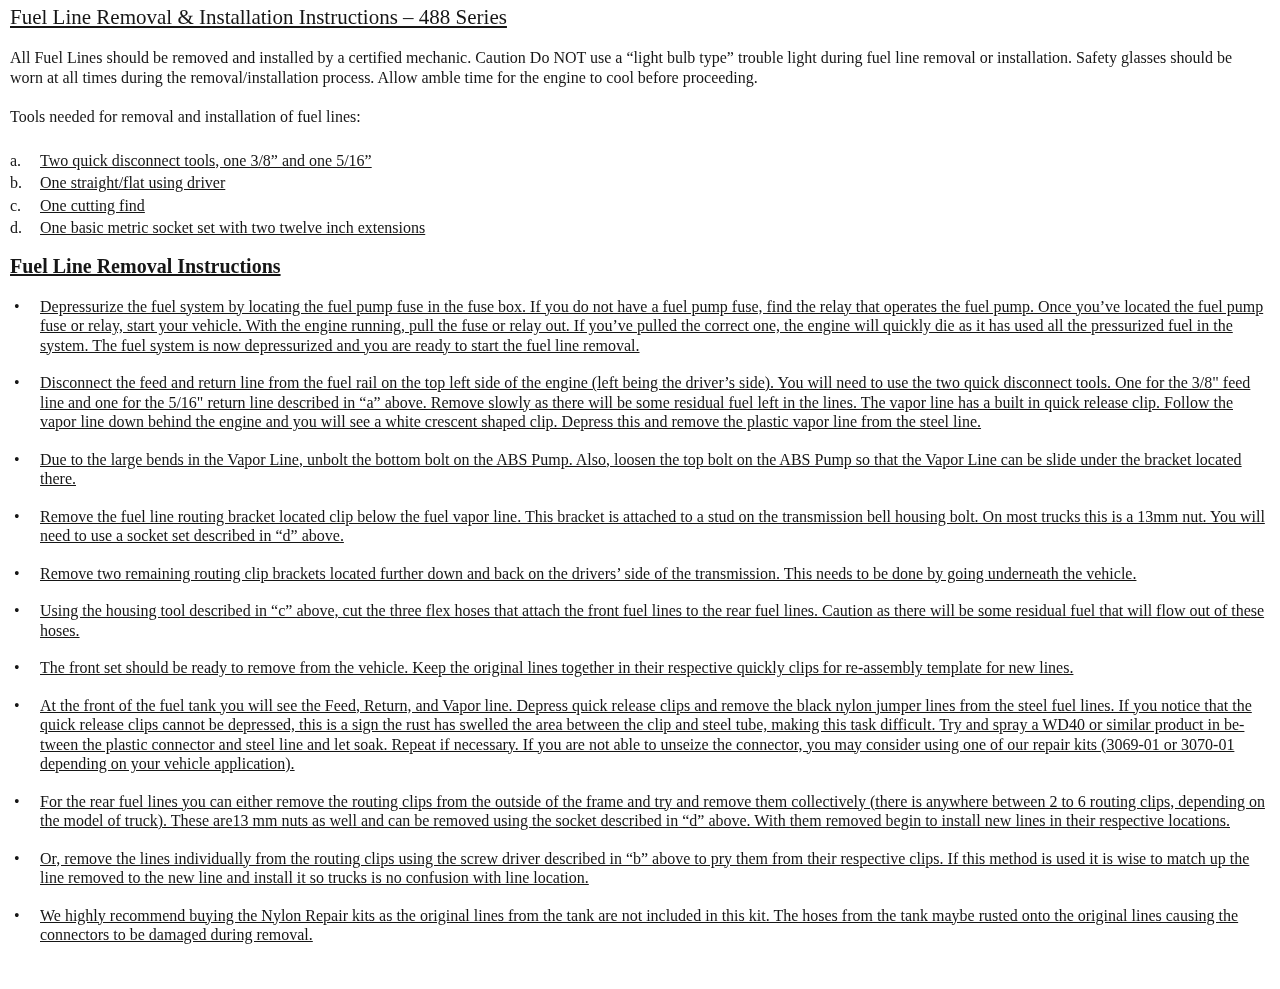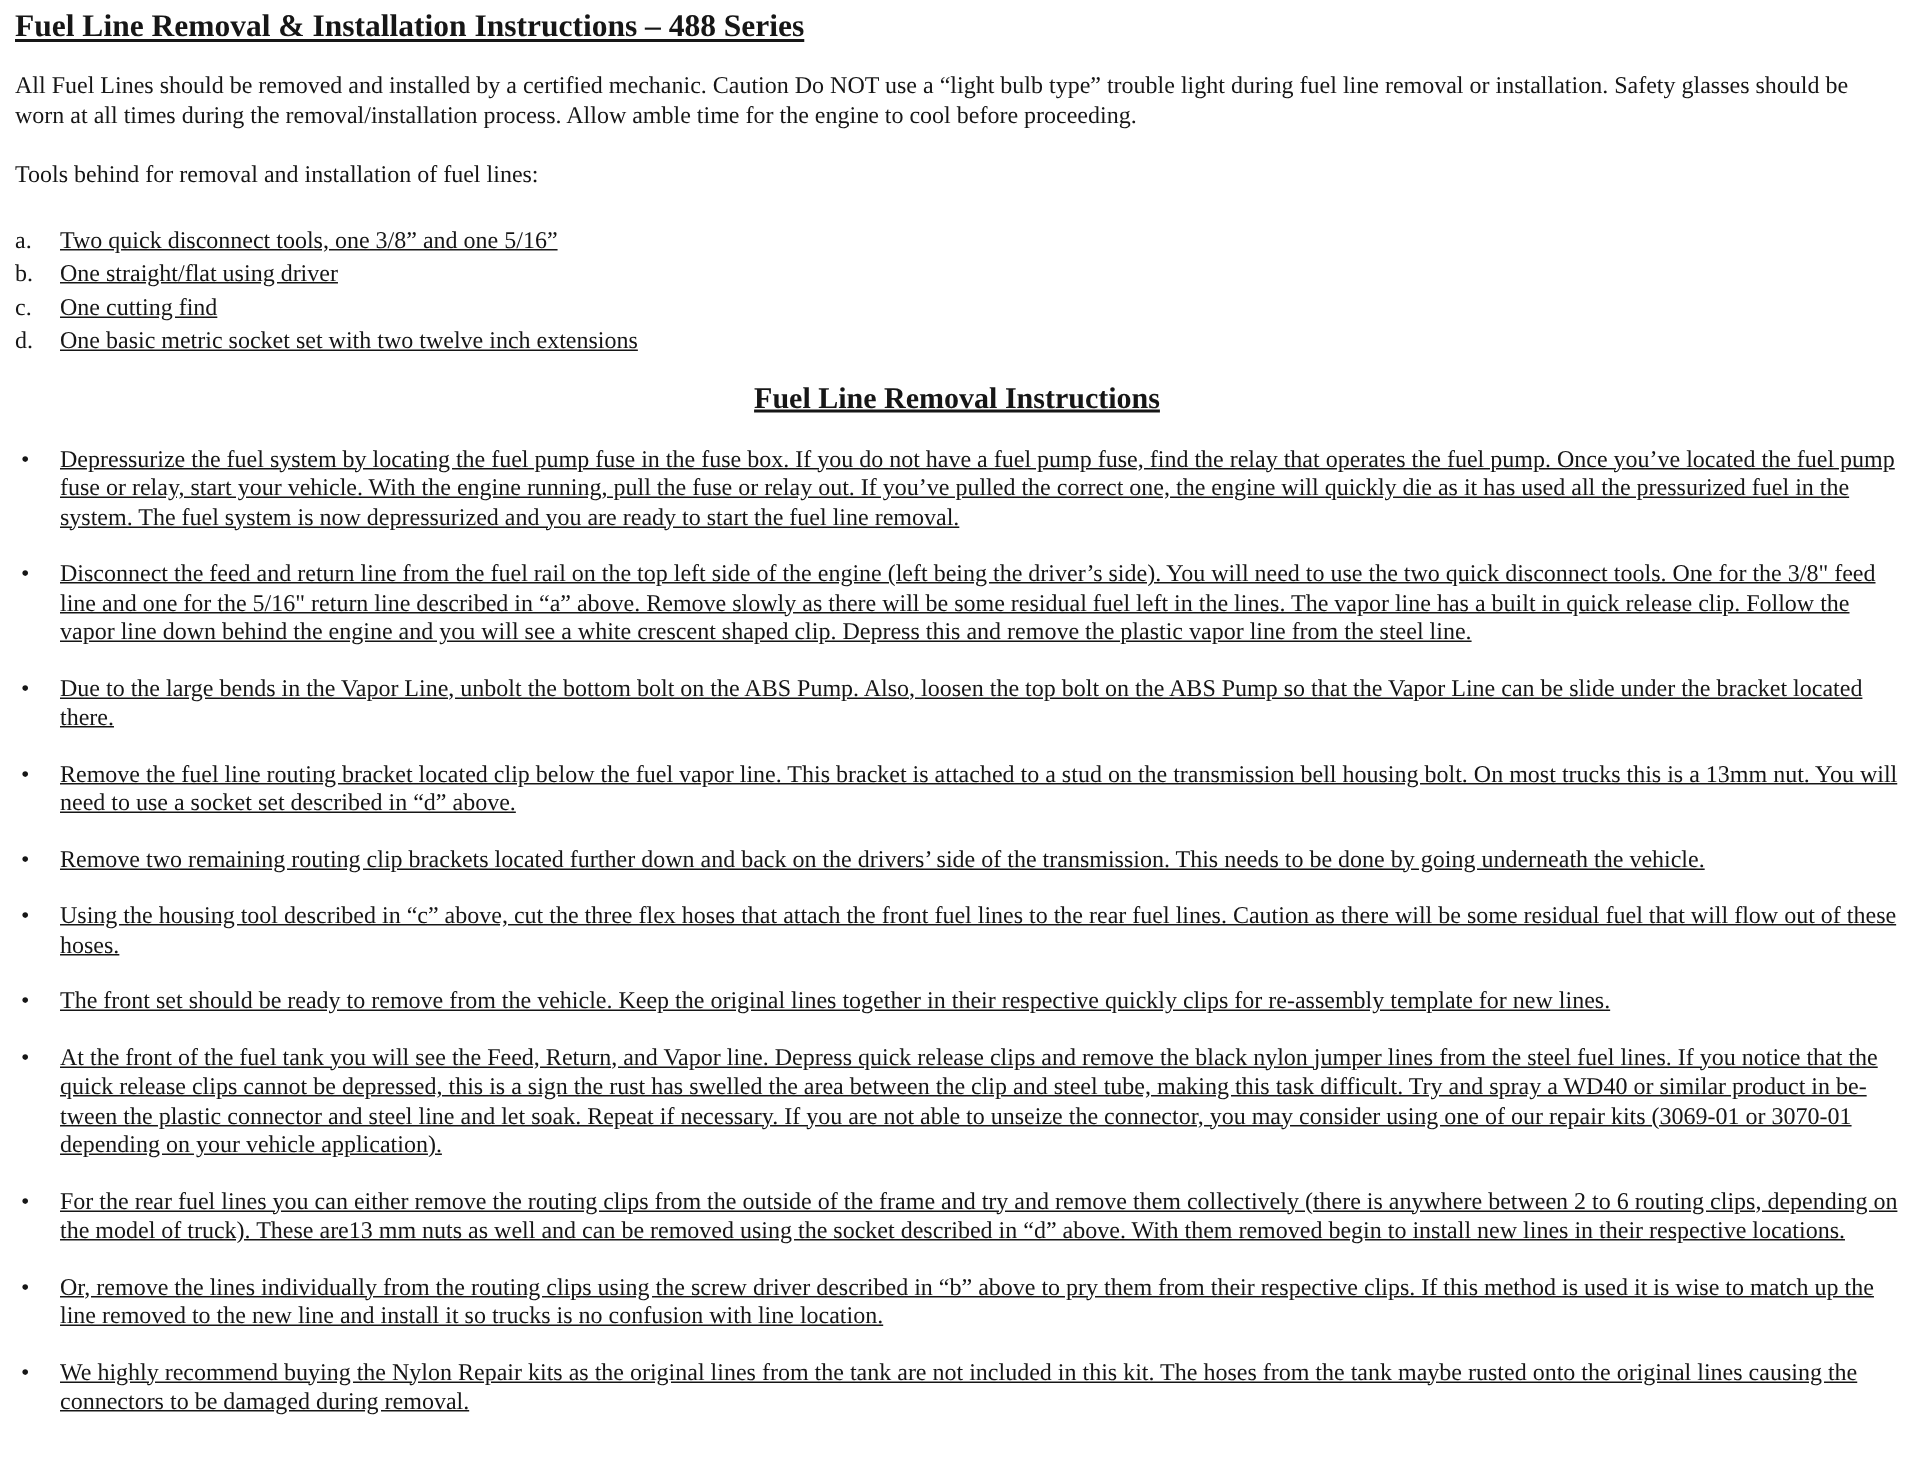--- a/index.html
+++ b/index.html
@@ -19,31 +19,30 @@
   .page {
     box-sizing: border-box;
     width: 1280px;
     height: 989px;
     padding: 4px 14px 0 10px;
     background: #ffffff;
   }
   .doc-title {
     font-size: 21px;
     line-height: 26px;
-    font-weight: bold;
+    font-weight: normal;
     text-decoration: underline;
     margin: 0 0 18px 0;
   }
   .section-title {
     font-size: 20px;
     line-height: 25px;
     font-weight: bold;
     text-decoration: underline;
     margin: 14px 0 18px 0;
-    text-align: center;
   }
   .para {
     margin: 0 0 20px 0;
   }
   .tools-intro {
     margin: 0 0 24px 0;
   }
   ul.tools-list {
     list-style: none;
     margin: 0 0 16px 0;
@@ -77,21 +76,21 @@
 </style>
 </head>
 <body>
 
 <div class="page">
 
   <h1 class="doc-title">Fuel Line Removal &amp; Installation Instructions – 488 Series</h1>
 
   <p class="para">All Fuel Lines should be removed and installed by a certified mechanic. Caution Do NOT use a “light bulb type” trouble light during fuel line removal or installation. Safety glasses should be worn at all times during the removal/installation process. Allow amble time for the engine to cool before proceeding.</p>
 
-  <p class="para tools-intro">Tools behind for removal and installation of fuel lines:</p>
+  <p class="para tools-intro">Tools needed for removal and installation of fuel lines:</p>
 
   <ul class="tools-list">
     <li>
       <span class="mk">a.</span>
       <span class="tx">Two quick disconnect tools, one 3/8” and one 5/16”</span>
     </li>
     <li>
       <span class="mk">b.</span>
       <span class="tx">One straight/flat using driver</span>
     </li>

